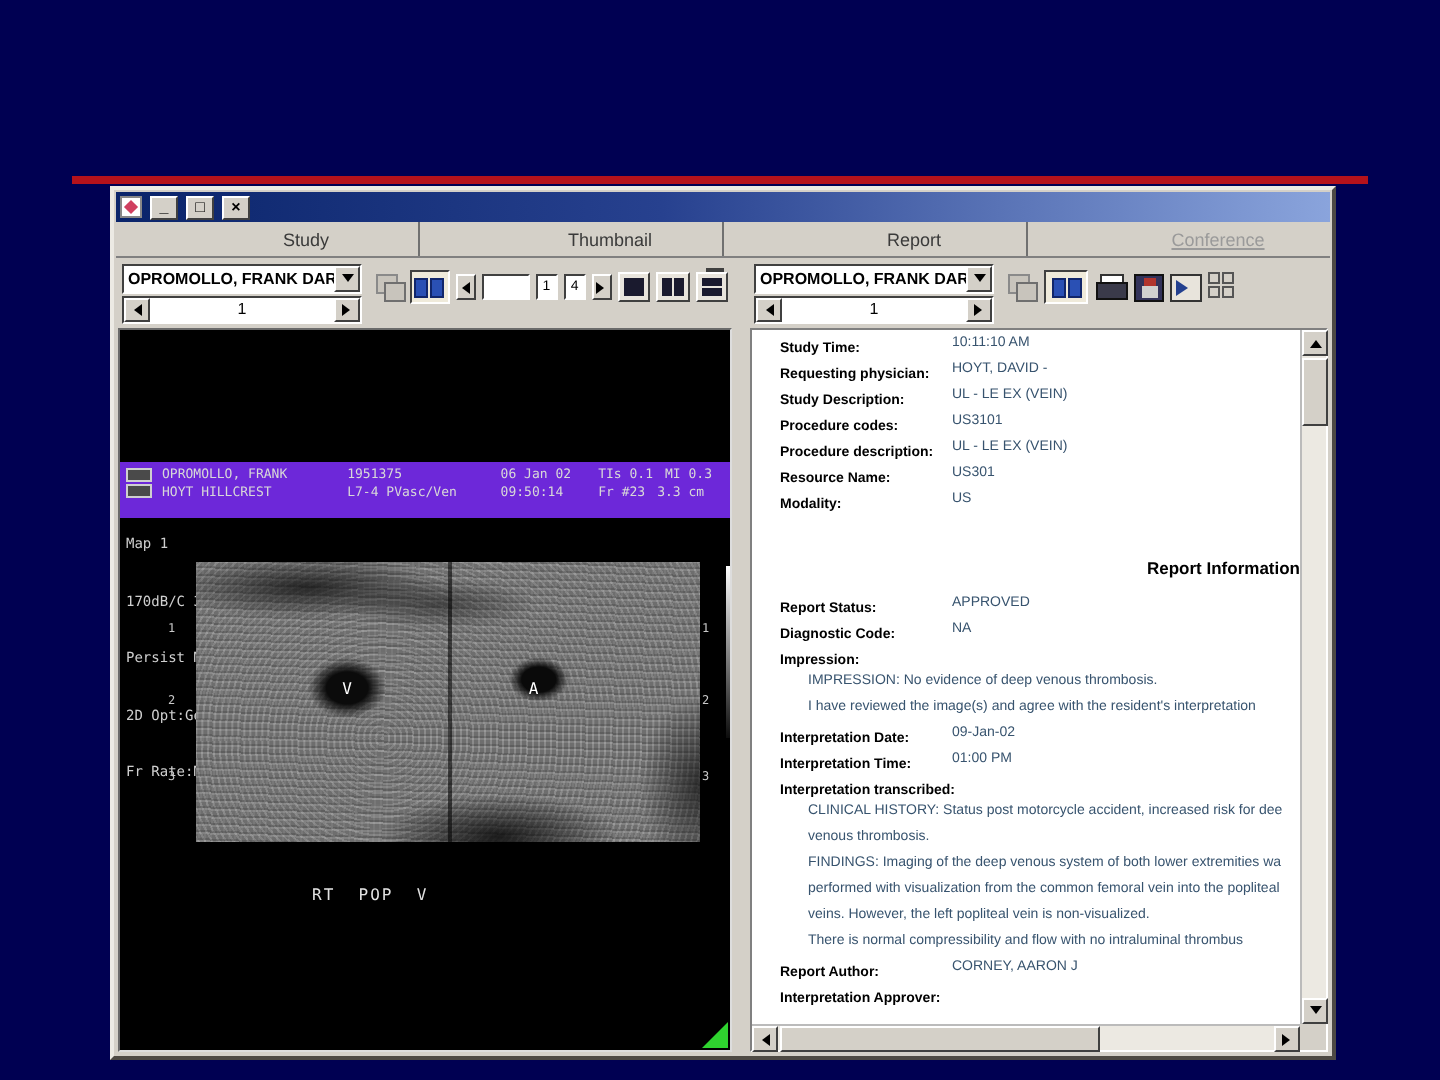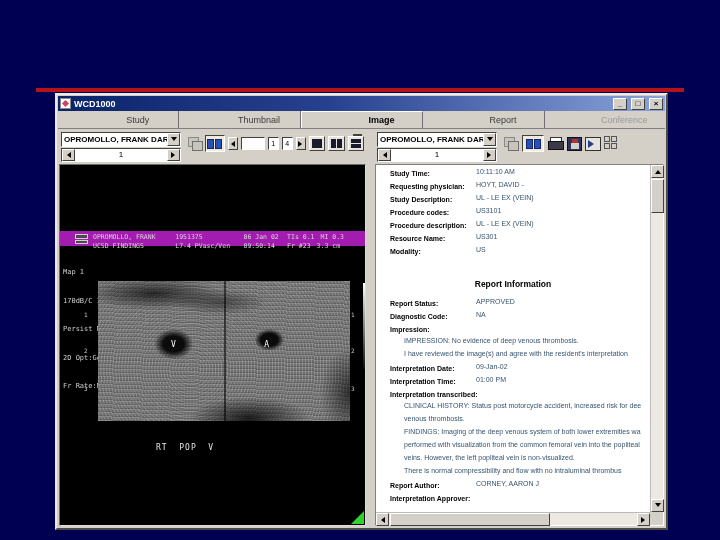--- a/index.html
+++ b/index.html
@@ -20,21 +20,21 @@
   .title-icon { width:11px; height:11px; background:#fff; border:1px solid #888; position:relative; flex:0 0 auto; }
   .title-icon::after { content:""; position:absolute; left:2px; top:2px; width:5px; height:5px;
                        background:#d04060; transform:rotate(45deg); }
   .title-text { color:#fff; font-weight:bold; font-size:9px; flex:1; white-space:nowrap; }
   .win-btn { width:14px; height:12px; background:#d4d0c8; border:1px solid; border-color:#fff #404040 #404040 #fff;
              font-size:8px; line-height:9px; text-align:center; color:#000; font-weight:bold; margin-left:1px; }
 
   .tabbar { height:18px; margin:0 1px; display:flex; border-bottom:1px solid #808080; background:#d4d0c8; }
   .tab { flex:1; display:flex; align-items:center; justify-content:center; font-size:9px; color:#3a3a3a;
          border-right:1px solid #707070;padding-left:39px; }
-  .tab:last-child { border-right:none; }
+  .tab:last-child { border-right:none;text-decoration:underline; }
   .tab.active { font-weight:bold; color:#000; border-top:1px solid #fff; border-left:1px solid #fff; }
   .tab.disabled { color:#9a9a9a; }
 
   .content { position:absolute; left:2px; right:2px; top:36px; bottom:2px; display:flex; }
   .pane-left  { width:307px; display:flex; flex-direction:column; }
   .pane-gap   { width:9px; }
   .pane-right { flex:1; display:flex; flex-direction:column; }
 
   
   .toolbar { height:33px; position:relative; flex:0 0 auto; }
@@ -83,22 +83,22 @@
   .save::before { content:""; position:absolute; left:3px; bottom:1px; width:8px; height:6px; background:#cfcfcf; }
   .save::after { content:""; position:absolute; left:4px; top:1px; width:6px; height:4px; background:#b0342e; }
   .export { width:16px; height:14px; border:1px solid #333; background:#e8e4dc; position:relative; }
   .export::after { content:""; position:absolute; right:2px; bottom:2px; border:4px solid transparent; border-left:6px solid #23408f; }
   .gridic { width:15px; height:15px; display:grid; grid-template-columns:6px 6px; grid-template-rows:6px 6px; gap:1px; }
   .gridic i { background:#d4d0c8; border:1px solid #555; font-size:5px; line-height:5px; text-align:center; font-style:normal; color:#222; }
 
   
   .viewer { flex:1; background:#000; position:relative; overflow:hidden;
             border:1px solid; border-color:#6a6a6a #ddd #ddd #6a6a6a; }
-  .us-header { position:absolute; left:0; right:0; top:66px; height:15px; background:#a21caf;
-               display:flex; gap:5px; padding:2px 15px; color:#d8d8d8;
+  .us-header { position:absolute; left:0; right:0; top:66px; height:28px; background:#6d28d9;
+               display:flex; gap:5px; padding:2px 3px; color:#d8d8d8;
                font-family:"DejaVu Sans Mono", monospace; font-size:6.5px; line-height:9px; white-space:nowrap; }
   .atl-logo { width:13px; flex:0 0 auto; display:flex; flex-direction:column; gap:1px; padding-top:1px; }
   .atl-logo i { display:block; height:7px; border:1px solid #cfcfcf; background:#4a4a4a; }
   .ushcol { display:flex; flex-direction:column; }
   .ushcol.c1 { width:88px; } .ushcol.c2 { width:72px; } .ushcol.c3 { width:44px; }
   .ushcol .pair span { margin-right:6px;text-align:center; }
   .annotations { position:absolute; left:3px; top:84px; color:#cfcfcf;
                  font-family:"DejaVu Sans Mono", monospace; font-size:7px; line-height:9.5px; white-space:pre; }
   .us-image { position:absolute; left:38px; top:116px; width:252px; height:140px;
       background-color:#6e6e6e;
@@ -127,21 +127,21 @@
   .green-corner { position:absolute; right:1px; bottom:1px; width:0; height:0;
                   border-bottom:13px solid #2fd32f; border-left:13px solid transparent; }
 
   
   .report-grid { flex:1; display:grid; grid-template-columns:1fr 13px; grid-template-rows:1fr 13px;
                  border:1px solid; border-color:#808080 #fff #fff #808080; background:#fff; }
   .report-content { overflow:hidden; padding-top:3px; background:#fff; }
   .frow { position:relative; height:13px; padding-left:14px; white-space:nowrap; }
   .flabel { font-weight:bold; font-size:7px; color:#000; }
   .fvalue { position:absolute; left:100px; top:0; font-size:7px; color:#37536e; }
-  .rtitle { text-align:center; font-weight:bold; font-size:8.5px; color:#000; margin:20px 0 9px 0; }
+  .rtitle { text-align:right; font-weight:bold; font-size:8.5px; color:#000; margin:20px 0 9px 0; }
   .pline { height:13px; padding-left:28px; font-size:7px; color:#37536e; white-space:nowrap; overflow:hidden; }
 
   .vscroll { position:relative; background:#ece9e2; border-left:1px solid #bbb; }
   .hscroll { position:relative; background:#ece9e2; border-top:1px solid #bbb; }
   .sc-btn { position:absolute; width:13px; height:13px; background:#d4d0c8;
             border:1px solid; border-color:#fff #404040 #404040 #fff;
             display:flex; align-items:center; justify-content:center; }
   .vscroll .up { top:0; left:0; } .vscroll .down { bottom:0; left:0; }
   .hscroll .left { left:0; top:0; } .hscroll .right { right:0; top:0; }
   .vthumb { position:absolute; left:0; top:14px; width:13px; height:34px; background:#d4d0c8;
@@ -153,30 +153,28 @@
 </head>
 <body>
 
 <div class="slide">
   <div class="red-rule"></div>
 
   <div class="win">
 
     <div class="titlebar">
       <span class="title-icon"></span>
-      <span class="title-text">WCD1000</span>
       <span class="win-btn">_</span>
       <span class="win-btn">□</span>
       <span class="win-btn">×</span>
     </div>
 
     <div class="tabbar">
       <div class="tab">Study</div>
       <div class="tab">Thumbnail</div>
-      <div class="tab active">Image</div>
       <div class="tab">Report</div>
       <div class="tab disabled">Conference</div>
     </div>
 
     <div class="content">
 
       <div class="pane-left">
         <div class="toolbar">
           <div class="combo">
             <span class="combo-text">OPROMOLLO, FRANK DARI</span>
@@ -224,21 +222,21 @@
         </div>
 
         <div class="viewer">
           <div class="us-header">
             <span class="atl-logo">
                 <i></i>
                 <i></i>
               </span>
             <span class="ushcol c1">
               <span>OPROMOLLO, FRANK</span>
-              <span>UCSD FINDINGS</span>
+              <span>HOYT HILLCREST</span>
             </span>
             <span class="ushcol c2">
               <span>1951375</span>
               <span>L7-4 PVasc/Ven</span>
             </span>
             <span class="ushcol c3">
               <span>06 Jan 02</span>
               <span>09:50:14</span>
             </span>
             <span class="ushcol">

